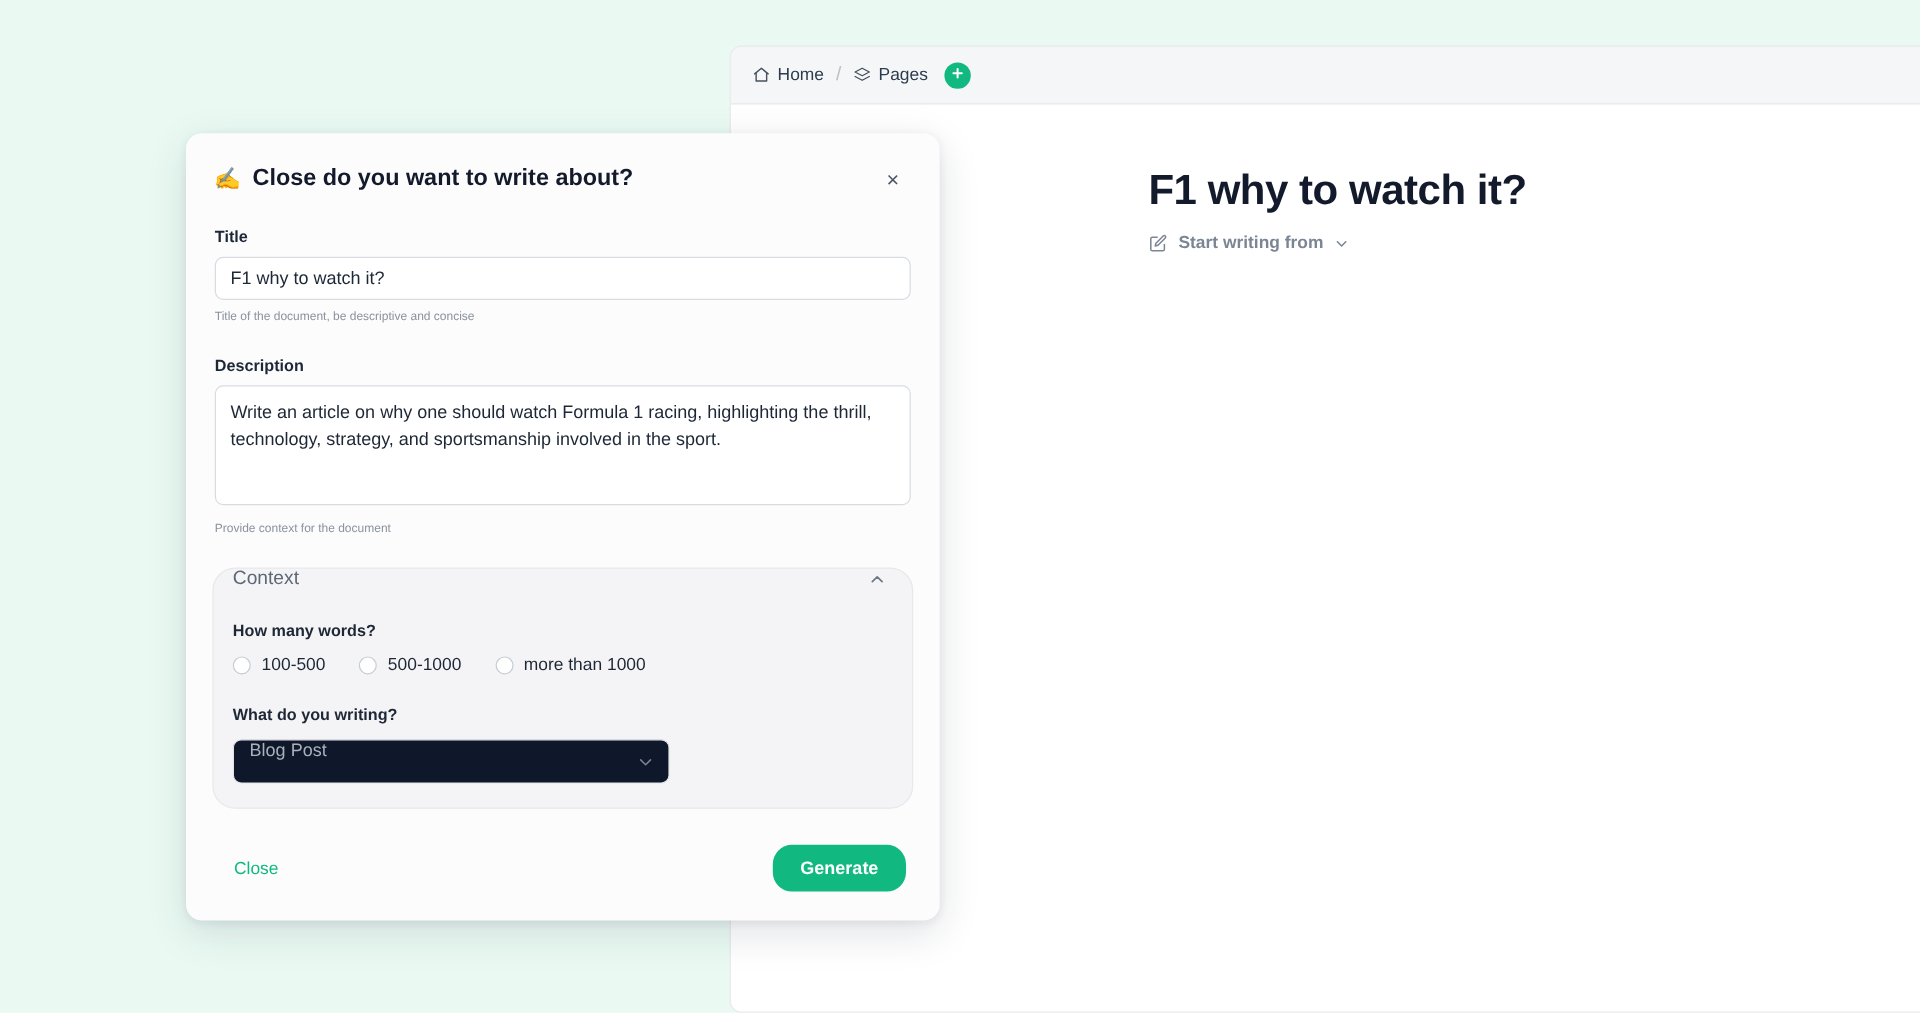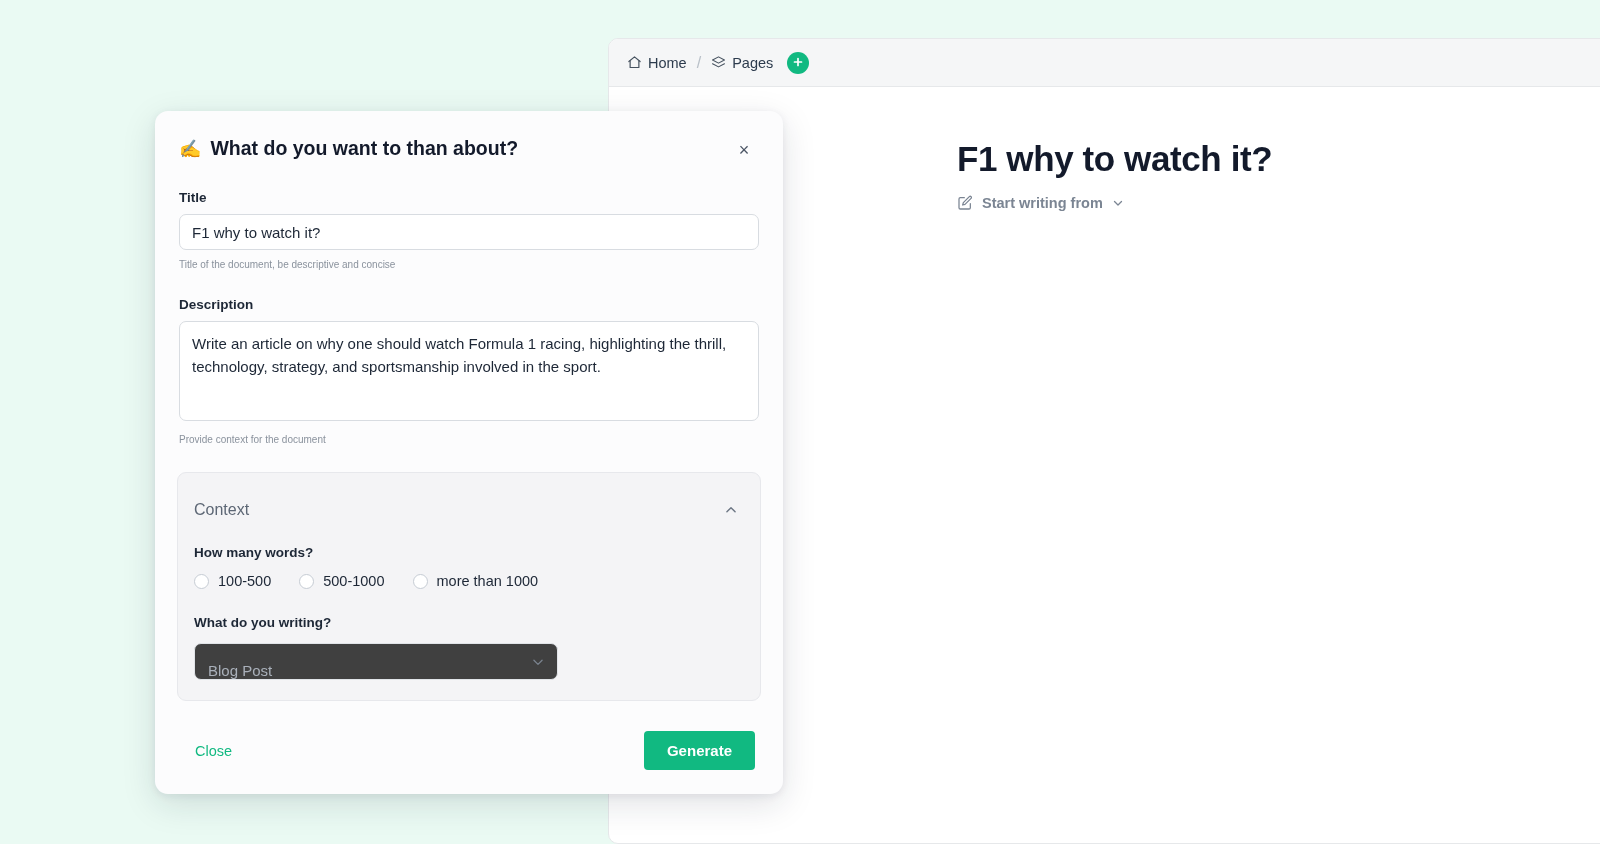--- a/index.html
+++ b/index.html
@@ -148,22 +148,22 @@
     font-size: 10px;
     color: #8a929d;
     margin-top: 9px;
   }
 
   
   .context-panel {
     margin-top: 27px;
     background: #f4f4f6;
     border: 1px solid #e7e8ec;
-    border-radius: 9px;
-    padding: 28px 14px 20px 14px;
+    border-radius: 19px;
+    padding: 0 14px 20px 14px;
   }
   .context-head {
     display: flex;
     align-items: center;
     justify-content: space-between;
     padding: 0 2px;
   }
   .context-title {
     font-size: 16px;
     color: #5d6775;
@@ -208,23 +208,23 @@
   .select-wrap {
     position: relative;
     width: 364px;
     margin: 13px 0 0 2px;
   }
   .select-box {
     width: 100%;
     height: 37px;
     border: 1px solid #e1e4e8;
     border-radius: 7px;
-    background: #404040;
-    display: flex;
-    align-items: flex-end;
+    background: #0f172a;
+    display: flex;
+    align-items: flex-start;
     padding: 0 13px;
     font-size: 15px;
     color: #a9b0ba;
     cursor: pointer;
   }
   .select-chevron {
     position: absolute;
     right: 13px; top: 0; bottom: 0;
     display: flex; align-items: center;
     color: #7a838f;
@@ -246,21 +246,21 @@
     cursor: pointer;
     background: none;
     border: none;
     font-family: "Liberation Sans", sans-serif;
     padding: 6px 2px;
   }
   .generate-btn {
     background: #11b981;
     color: #ffffff;
     border: none;
-    border-radius: 4px;
+    border-radius: 16px;
     font-family: "Liberation Sans", sans-serif;
     font-size: 15px;
     font-weight: 700;
     padding: 11px 23px;
     cursor: pointer;
   }
 </style>
 </head>
 <body>
 
@@ -315,21 +315,21 @@
       </span>
     </div>
   </div>
 </div>
 
 <div class="modal">
 
   <div class="modal-head">
     <h2 class="modal-title">
       <span class="title-emoji">✍️</span>
-      <span>What do you want to than about?</span>
+      <span>Close do you want to write about?</span>
     </h2>
     <div class="close-x">×</div>
   </div>
 
   <div class="field-block">
     <div class="field-label">Title</div>
     <input class="text-input" type="text" value="F1 why to watch it?" style="">
     <div class="field-help">Title of the document, be descriptive and concise</div>
   </div>
 

